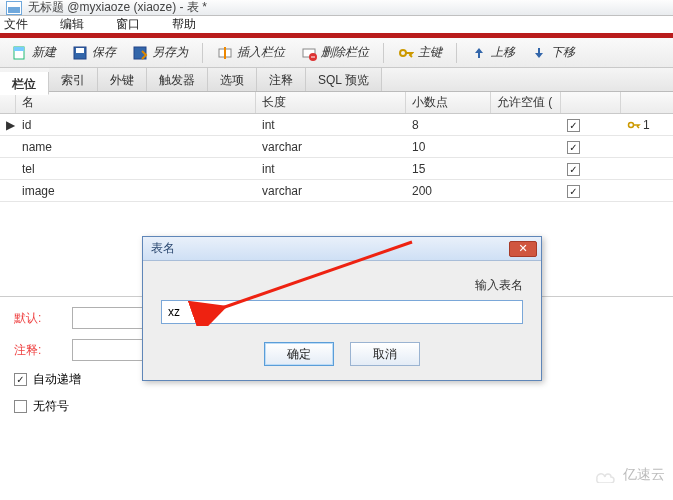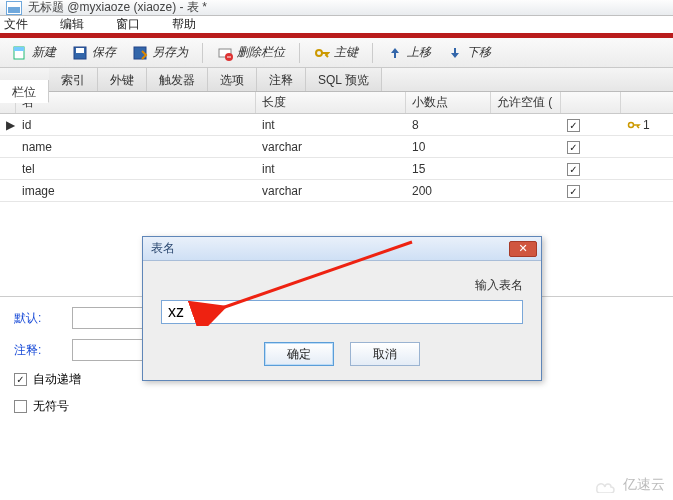--- a/index.html
+++ b/index.html
@@ -8,50 +8,50 @@
 .titlebar .ticon { width: 16px; height: 14px; background: #fff; border: 1px solid #6fa8dc; margin-right: 6px; position: relative; }
 .titlebar .ticon::after{content:"";position:absolute;left:1px;right:1px;bottom:1px;height:6px;background:#6fa8dc;}
 .menubar { height: 22px; display: flex; align-items: center; padding: 0 0; gap: 24px; color: #222; border-bottom: 5px solid #b91c1c;}
 .menubar span { padding: 2px 4px; cursor: default;}
 .toolbar { height: 30px; display: flex; align-items: center; padding: 0 6px; gap: 4px; border-bottom: 1px solid #c9c9c9; background: linear-gradient(#fafafa,#ececec);}
 .tbtn { display: flex; align-items: center; gap: 4px; padding: 2px 6px; color: #333; cursor: default; font-style: italic; }
 .ticon2 { width: 16px; height: 16px; display: inline-block; }
 .sep { width: 1px; height: 20px; background: #ccc; margin: 0 4px; }
 .tabs { display: flex; background: linear-gradient(#f5f5f5,#e6e6e6); border-bottom: 1px solid #bbb; height: 24px; }
 .tab { padding: 4px 12px; border-right: 1px solid #ccc; color: #333; cursor: default; background: linear-gradient(#f0f0f0,#e0e0e0);}
-.tab.active { background: #fff; border-bottom: 1px solid #fff; font-weight: normal; position: relative; top: 12px;}
+.tab.active { background: #fff; border-bottom: 1px solid #fff; font-weight: bold; position: relative; top: 4px;}
 .grid { width: 100%; }
 .ghead, .grow { display: grid; grid-template-columns: 16px 240px 150px 85px 70px 60px 40px; align-items: center; height: 22px; border-bottom: 1px solid #e6e6e6; }
 .ghead { background: linear-gradient(#fafafa,#ececec); border-bottom: 1px solid #c9c9c9; }
 .ghead > div { padding: 0 6px; border-right: 1px solid #d6d6d6; height: 100%; display: flex; align-items: center; color: #333; }
 .grow > div { padding: 0 6px; color: #333; }
 .rowptr { color: #555; text-align: center; }
 .chk { width: 13px; height: 13px; border: 1px solid #888; background: #fff; display: inline-flex; align-items: center; justify-content: center; font-size: 10px; color: #222;}
 .keycol { display: flex; align-items: center; gap: 2px; color: #888;}
 .blank { height: 95px; border-bottom: 1px solid #ccc;}
 .bottom { padding: 10px 14px; display: flex; flex-direction: column; gap: 10px;}
 .frow { display: flex; align-items: center; gap: 10px; }
-.frow label { width: 48px; color: #1d4ed8; }
+.frow label { width: 48px; color: #ef4444; }
 .combo { width: 280px; height: 22px; border: 1px solid #b0b0b0; background: #fff; position: relative;}
 .combo .arrow { position: absolute; right: 0; top: 0; bottom: 0; width: 18px; background: linear-gradient(#f4f4f4,#dedede); border-left: 1px solid #b0b0b0; display:flex; align-items:center; justify-content:center; font-size:9px; color:#333;}
 .ellips { width: 22px; height: 22px; border: 1px solid #b0b0b0; background: linear-gradient(#fafafa,#e6e6e6); display:flex; align-items:center; justify-content:center; font-weight:bold; color:#333;}
 .chkrow { display:flex; align-items:center; gap:6px;}
 .chkbox { width: 13px; height: 13px; border: 1px solid #888; background:#fff; display:inline-flex; align-items:center; justify-content:center; font-size:10px; color:#222;}
 
 .overlay-arrow { position:absolute; left:162px; top:236px; z-index:5; pointer-events:none;}
 .dialog { position:absolute; left:142px; top:236px; width:400px; border:1px solid #5f86b8; background:#eee; box-shadow:2px 2px 6px rgba(0,0,0,.25); z-index:4;}
 .dlg-title { height:24px; background: linear-gradient(#e9f0fa,#cfe0f5); display:flex; align-items:center; justify-content:space-between; padding:0 4px 0 8px; color:#2b4870; border-bottom:1px solid #a8bdd8;}
 .dlg-close { width:28px; height:16px; background:#d0563f; border:1px solid #a63a28; color:#fff; font-size:11px; display:flex; align-items:center; justify-content:center; border-radius:2px; cursor:default;}
 .dlg-body { padding: 16px 18px 14px; background:#eee;}
 .dlg-body .lbl { color:#333; margin-bottom:6px;text-align:right;}
-.dlg-input { width:100%; height:24px; border:1px solid #7aa7d8; background:#fff; padding:0 6px; color:#000; outline:none; font-size:16px;}
+.dlg-input { width:100%; height:24px; border:1px solid #7aa7d8; background:#fff; padding:0 6px; color:#000; outline:none; font-size:12px;}
 .dlg-btns { display:flex; justify-content:center; gap:16px; margin-top:18px;}
 .dlg-btn { width:70px; height:24px; border:1px solid #9ab3d1; background:linear-gradient(#fff,#e4ecf6); display:flex; align-items:center; justify-content:center; color:#222; cursor:default;}
 .dlg-btn.primary { border:1px solid #5a9dd8; box-shadow:0 0 0 1px #bcdcf7 inset;}
-.watermark { position:absolute; right:8px; bottom:6px; color:#bbb; font-size:14px; display:flex; align-items:center; gap:4px;}
+.watermark { position:absolute; right:8px; bottom:16px; color:#bbb; font-size:14px; display:flex; align-items:center; gap:4px;}
 .watermark svg { opacity:.4;}
 </style>
 </head>
 <body>
 
 <div class="titlebar">
   <span class="ticon"></span>
   <span>无标题 @myxiaoze (xiaoze) - 表 *</span>
 </div>
 
@@ -78,20 +78,27 @@
       <span>保存</span>
     </div>
   <div class="tbtn">
       <span class="ticon2"><svg width="16" height="16">
           <rect x="2" y="2" width="12" height="12" fill="#36a" stroke="#248"></rect>
           <path d="M10 6l4 4-4 4" fill="none" stroke="#d80" stroke-width="2"></path>
         </svg></span>
       <span>另存为</span>
     </div>
   <div class="sep"></div>
+  <div class="tbtn">
+      <span class="ticon2"><svg width="16" height="16">
+          <rect x="2" y="4" width="12" height="8" fill="#fff" stroke="#888"></rect>
+          <path d="M8 2v12" stroke="#e80" stroke-width="2"></path>
+        </svg></span>
+      <span>插入栏位</span>
+    </div>
   <div class="tbtn">
       <span class="ticon2"><svg width="16" height="16">
           <rect x="2" y="4" width="12" height="8" fill="#fff" stroke="#888"></rect>
           <circle cx="12" cy="12" r="4" fill="#d33"></circle>
           <path d="M10 12h4" stroke="#fff"></path>
         </svg></span>
       <span>删除栏位</span>
     </div>
   <div class="sep"></div>
   <div class="tbtn">

